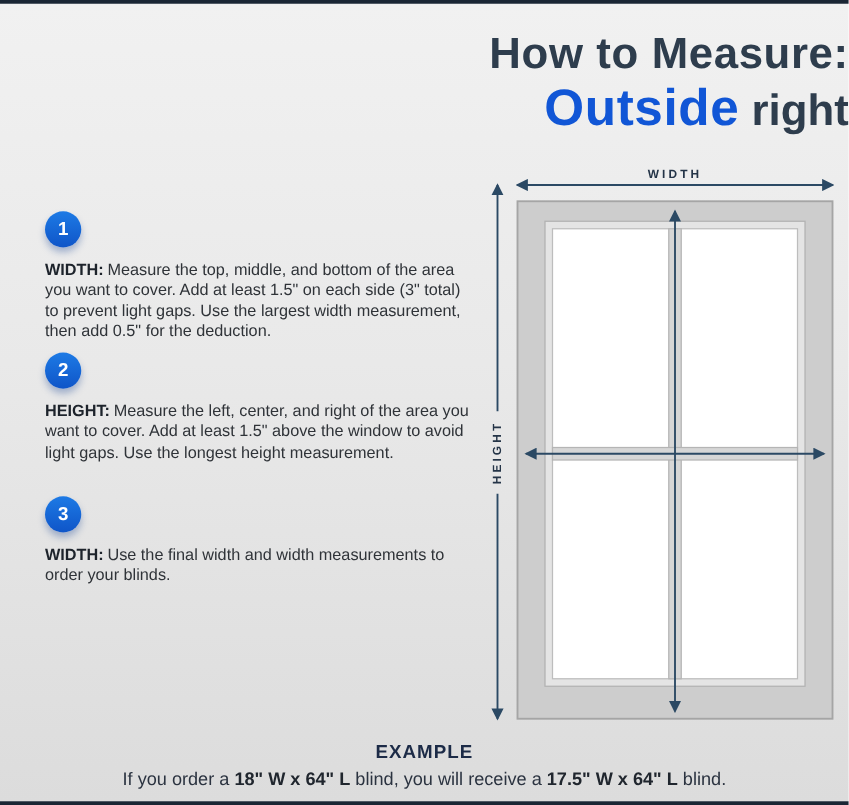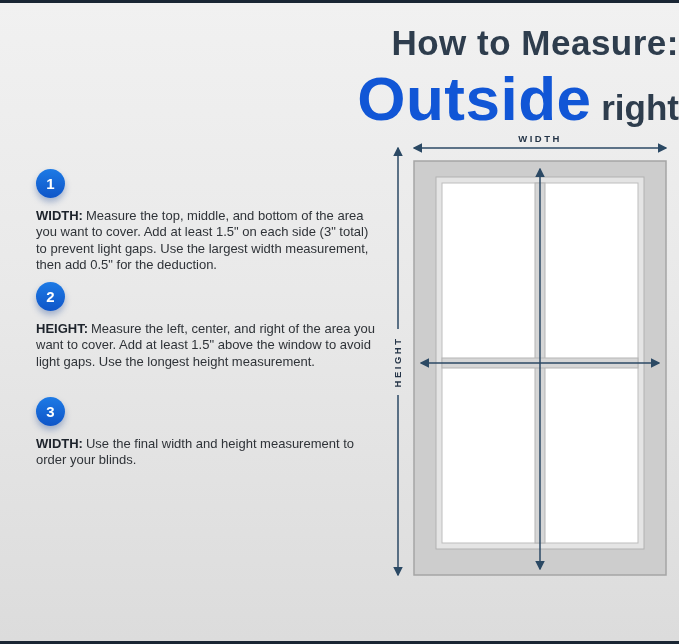--- a/index.html
+++ b/index.html
@@ -13,21 +13,21 @@
     background:linear-gradient(180deg,#f1f1f1 0%,#e9e9e9 45%,#dcdcdc 100%);
     border-top:3px solid #1a2634;
     border-bottom:3px solid #1a2634;
     overflow:hidden;
   }
 
   
   .title{ position:absolute; top:20px; left:0; right:0; text-align:right; color:#2e3d4d; }
   .t1{ font-size:35px; font-weight:700; letter-spacing:.5px; }
   .t2{ font-size:35px; font-weight:700; margin-top:0; line-height:1.15; }
-  .accent{ color:#1156d6; font-size:62px; font-weight:800; letter-spacing:.5px; }
+  .accent{ color:#1156d6; font-size:41px; font-weight:800; letter-spacing:.5px; }
 
   
   .steps{ position:absolute; left:36px; top:166px; width:344px; }
   .step{ margin-bottom:9px; }
   .step.step-3{ margin-top:27px; }
   .badge{
     width:29px; height:29px; border-radius:50%;
     background:linear-gradient(180deg,#1d7ae5,#0f55c8);
     color:#ffffff; font-weight:700; font-size:15px;
     display:flex; align-items:center; justify-content:center;
@@ -72,21 +72,21 @@
       <div class="badge">
           <span>2</span>
         </div>
       <p class="step-text"><strong class="step-label">HEIGHT:</strong><span>Measure the left, center, and right of the area you want to cover. Add at least 1.5" above the window to avoid light gaps. Use the longest height measurement.</span></p>
     </div>
 
     <div class="step step-3">
       <div class="badge">
           <span>3</span>
         </div>
-      <p class="step-text"><strong class="step-label">WIDTH:</strong><span>Use the final width and height measurement to order your blinds.</span></p>
+      <p class="step-text"><strong class="step-label">WIDTH:</strong><span>Use the final width and width measurements to order your blinds.</span></p>
     </div>
 
   </section>
 
   <div class="diagram">
     <svg viewBox="0 0 296 456" width="296" height="456">
       <defs>
         <marker id="arr" viewBox="0 0 10 10" refX="8.5" refY="5" markerWidth="6.5" markerHeight="6.5" orient="auto-start-reverse">
           <path d="M0 0 L10 5 L0 10 z" fill="#2b4964"></path>
         </marker>
@@ -103,14 +103,18 @@
 
       <line x1="14" y1="17" x2="14" y2="198" stroke="#2b4964" stroke-width="1.5" marker-start="url(#arr)"></line>
       <line x1="14" y1="264" x2="14" y2="444" stroke="#2b4964" stroke-width="1.5" marker-end="url(#arr)"></line>
       <text class="dim-label" transform="translate(17,231) rotate(-90)" text-anchor="middle">HEIGHT</text>
 
       <line x1="156" y1="38" x2="156" y2="438" stroke="#2b4964" stroke-width="1.5" marker-start="url(#arr)" marker-end="url(#arr)"></line>
       <line x1="37" y1="232" x2="275" y2="232" stroke="#2b4964" stroke-width="1.5" marker-start="url(#arr)" marker-end="url(#arr)"></line>
     </svg>
   </div>
 
+  <footer class="example">
+    <div class="ex-head">EXAMPLE</div>
+    <p class="ex-line"><span>If you order a </span><strong>18" W x 64" L</strong><span> blind, you will receive a </span><strong>17.5" W x 64" L</strong><span> blind.</span></p>
+  </footer>
 
 </div>
 
 </body></html>

